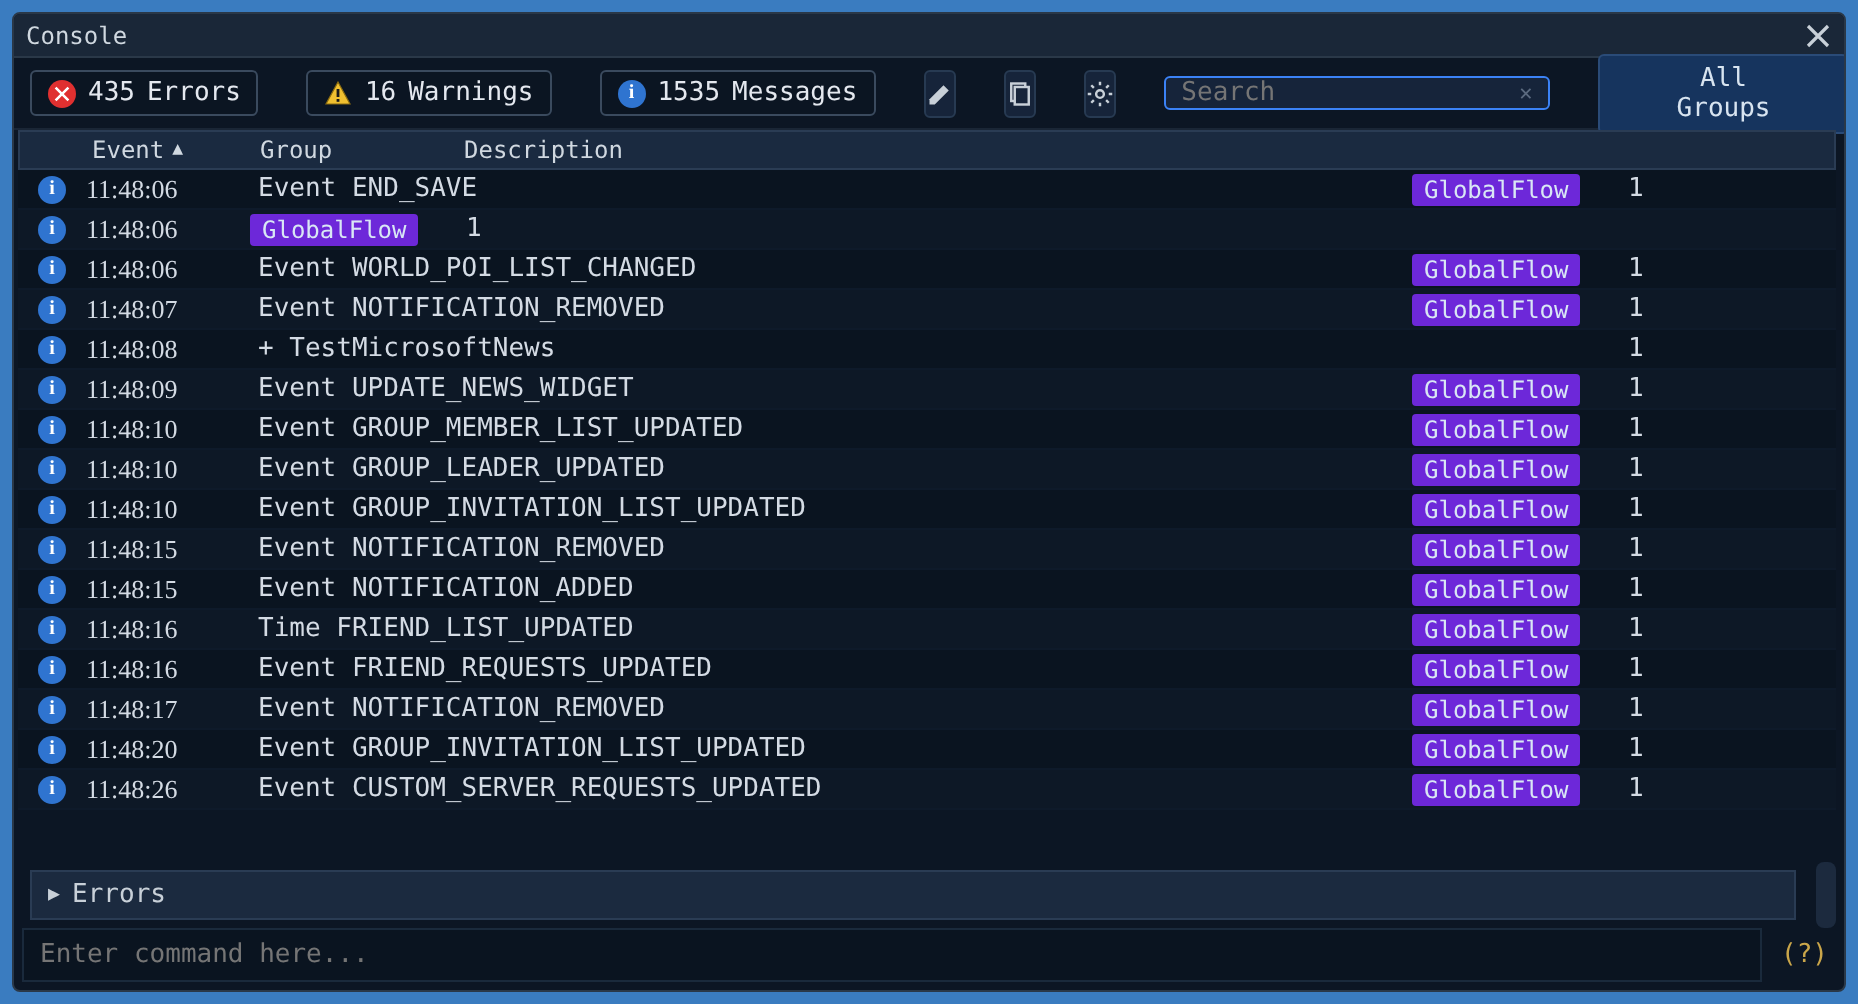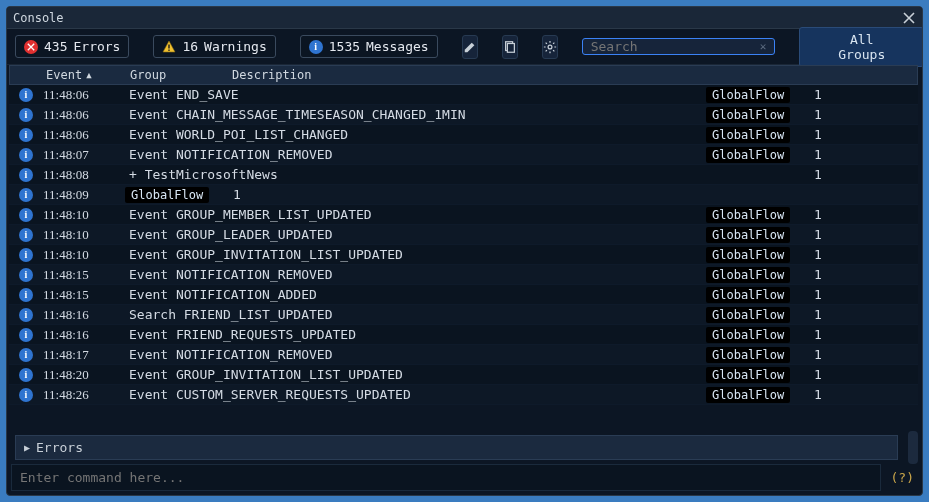--- a/index.html
+++ b/index.html
@@ -149,21 +149,21 @@
   }
   .row:nth-child(even){ background:#0d1826; }
   .row:nth-child(odd) { background:#0a1420; }
   .row .c-ico  { width: 34px; display:flex; justify-content:center; }
   .row .c-time { width: 82px; white-space:nowrap;font-family:Liberation Serif, serif; }
   .row .c-desc { flex:1; overflow:hidden; text-overflow:ellipsis; white-space:nowrap; padding-left:4px;}
   .row .c-group{ width: 102px; }
   .row .c-occ  { width: 110px; padding-left:6px;}
   .row .group-badge {
     display:inline-block;
-    background:#000000;
+    background:#6d28d9;
     color:#d9e7f5;
     padding: 0 6px;
     border-radius: 2px;
     font-size:12px;
     line-height:16px;
     cursor:pointer;
   }
   .row-ico-info {
     width:14px; height:14px; border-radius:50%;
     background:#2f74d0;
@@ -311,21 +311,20 @@
           <div class="c-time">11:48:06</div>
           <div class="c-desc">Event END_SAVE</div>
           <div class="c-group"><span class="group-badge">GlobalFlow</span></div>
           <div class="c-occ">1</div>
         </div>
         <div class="row">
           <div class="c-ico">
             <span class="row-ico-info"></span>
           </div>
           <div class="c-time">11:48:06</div>
-          <div class="c-desc">Event CHAIN_MESSAGE_TIMESEASON_CHANGED_1MIN</div>
           <div class="c-group"><span class="group-badge">GlobalFlow</span></div>
           <div class="c-occ">1</div>
         </div>
         <div class="row">
           <div class="c-ico">
             <span class="row-ico-info"></span>
           </div>
           <div class="c-time">11:48:06</div>
           <div class="c-desc">Event WORLD_POI_LIST_CHANGED</div>
           <div class="c-group"><span class="group-badge">GlobalFlow</span></div>
@@ -347,20 +346,21 @@
           <div class="c-time">11:48:08</div>
           <div class="c-desc">+ TestMicrosoftNews</div>
           <div class="c-group"></div>
           <div class="c-occ">1</div>
         </div>
         <div class="row">
           <div class="c-ico">
             <span class="row-ico-info"></span>
           </div>
           <div class="c-time">11:48:09</div>
+          <div class="c-desc">Event UPDATE_NEWS_WIDGET</div>
           <div class="c-group"><span class="group-badge">GlobalFlow</span></div>
           <div class="c-occ">1</div>
         </div>
         <div class="row">
           <div class="c-ico">
             <span class="row-ico-info"></span>
           </div>
           <div class="c-time">11:48:10</div>
           <div class="c-desc">Event GROUP_MEMBER_LIST_UPDATED</div>
           <div class="c-group"><span class="group-badge">GlobalFlow</span></div>
@@ -400,21 +400,21 @@
           <div class="c-time">11:48:15</div>
           <div class="c-desc">Event NOTIFICATION_ADDED</div>
           <div class="c-group"><span class="group-badge">GlobalFlow</span></div>
           <div class="c-occ">1</div>
         </div>
         <div class="row">
           <div class="c-ico">
             <span class="row-ico-info"></span>
           </div>
           <div class="c-time">11:48:16</div>
-          <div class="c-desc">Search FRIEND_LIST_UPDATED</div>
+          <div class="c-desc">Time FRIEND_LIST_UPDATED</div>
           <div class="c-group"><span class="group-badge">GlobalFlow</span></div>
           <div class="c-occ">1</div>
         </div>
         <div class="row">
           <div class="c-ico">
             <span class="row-ico-info"></span>
           </div>
           <div class="c-time">11:48:16</div>
           <div class="c-desc">Event FRIEND_REQUESTS_UPDATED</div>
           <div class="c-group"><span class="group-badge">GlobalFlow</span></div>

